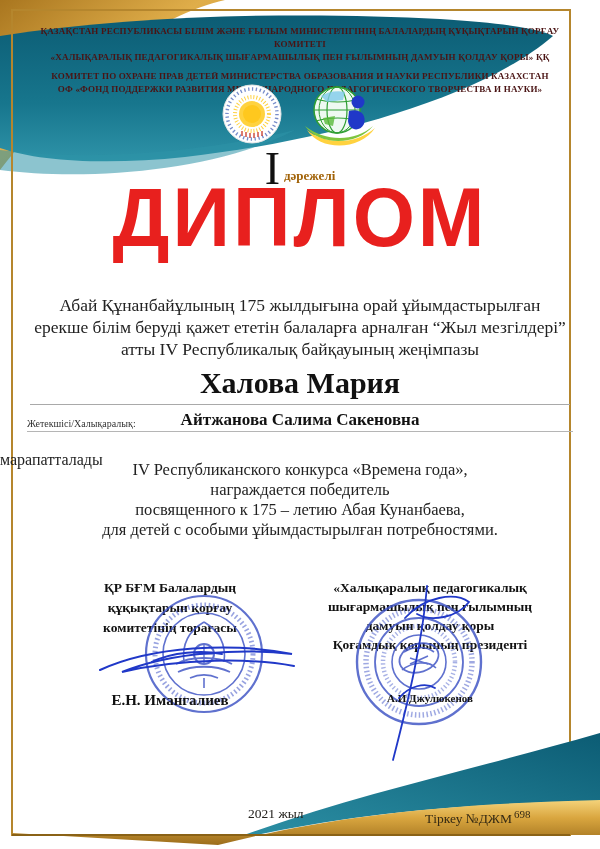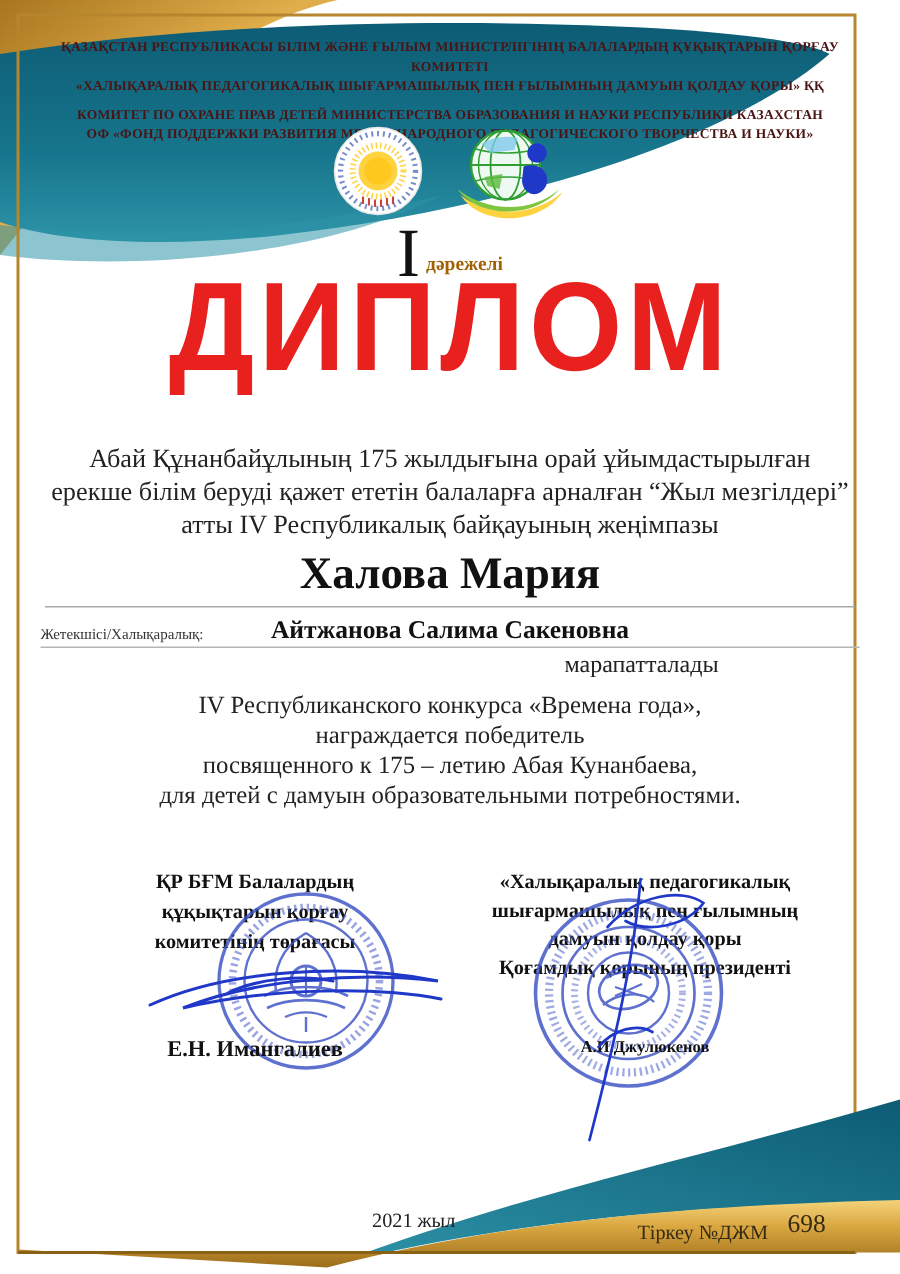--- a/index.html
+++ b/index.html
@@ -44,21 +44,21 @@
   .leader-label{
     position:absolute;left:27px;top:418px;font-size:10px;color:#333;
   }
   .leader-name{
     position:absolute;left:100px;top:410px;width:400px;text-align:center;
     font-size:17px;font-weight:bold;color:#111;
   }
   .rule2{position:absolute;left:27px;top:431px;width:546px;height:0;border-top:1px solid #b5b5b5;}
 
   .awarded-kz{
-    position:absolute;left:0;top:435px;width:479px;text-align:right;
+    position:absolute;left:0;top:451px;width:479px;text-align:left;
     font-size:16px;color:#222;
   }
 
   .body-ru{
     position:absolute;left:20px;top:460px;width:560px;text-align:center;
     font-size:16.5px;line-height:20px;color:#222;
   }
 
   .sig-col{position:absolute;text-align:center;font-weight:bold;color:#111;}
   .sig-col.left{left:50px;top:578px;width:240px;font-size:13.5px;line-height:20px;}
@@ -72,21 +72,21 @@
   .signature{position:absolute;z-index:5;}
   .signature.left{left:92px;top:628px;}
   .signature.right{left:365px;top:578px;}
 
   .footer-year{
     position:absolute;left:248px;top:806px;font-size:13.5px;color:#22201c;z-index:3;
   }
   .footer-reg{
     position:absolute;left:425px;top:811px;font-size:13.5px;color:#352a14;z-index:3;
   }
-  .footer-reg .num{font-size:17px;position:relative;top:-5px;margin-left:13px;}
+  .footer-reg .num{font-size:11px;position:relative;top:-5px;margin-left:2px;}
 </style>
 </head>
 <body>
 
 <div class="page">
 
   <svg class="bg" viewBox="0 0 600 849" xmlns="http://www.w3.org/2000/svg">
     <defs>
       <linearGradient id="goldTL" x1="0" y1="0" x2="1" y2="1">
         <stop offset="0" stop-color="#a9761f"></stop>
@@ -185,21 +185,21 @@
     <div class="leader-label">Жетекшісі/Халықаралық:</div>
     <div class="leader-name">Айтжанова Салима Сакеновна</div>
     <div class="rule2"></div>
 
     <div class="awarded-kz">марапатталады</div>
 
     <div class="body-ru">
       <div>IV Республиканского конкурса «Времена года»,</div>
       <div>награждается победитель</div>
       <div>посвященного к 175 – летию Абая Кунанбаева,</div>
-      <div>для детей с дамуын образовательными потребностями.</div>
+      <div>для детей с особыми ұйымдастырылған потребностями.</div>
     </div>
 
     <svg class="stamp left" width="124" height="124" viewBox="0 0 124 124">
       <g stroke="#3d52c4" fill="none">
         <circle cx="62" cy="62" r="58" stroke-width="2.2"></circle>
         <circle cx="62" cy="62" r="49" stroke-width="5" stroke-dasharray="1.6 2.6" opacity="0.65"></circle>
         <circle cx="62" cy="62" r="41" stroke-width="1.6"></circle>
         <circle cx="62" cy="62" r="10" stroke-width="2"></circle>
         <line x1="52" y1="62" x2="72" y2="62" stroke-width="1.4"></line>
         <line x1="62" y1="52" x2="62" y2="72" stroke-width="1.4"></line>

